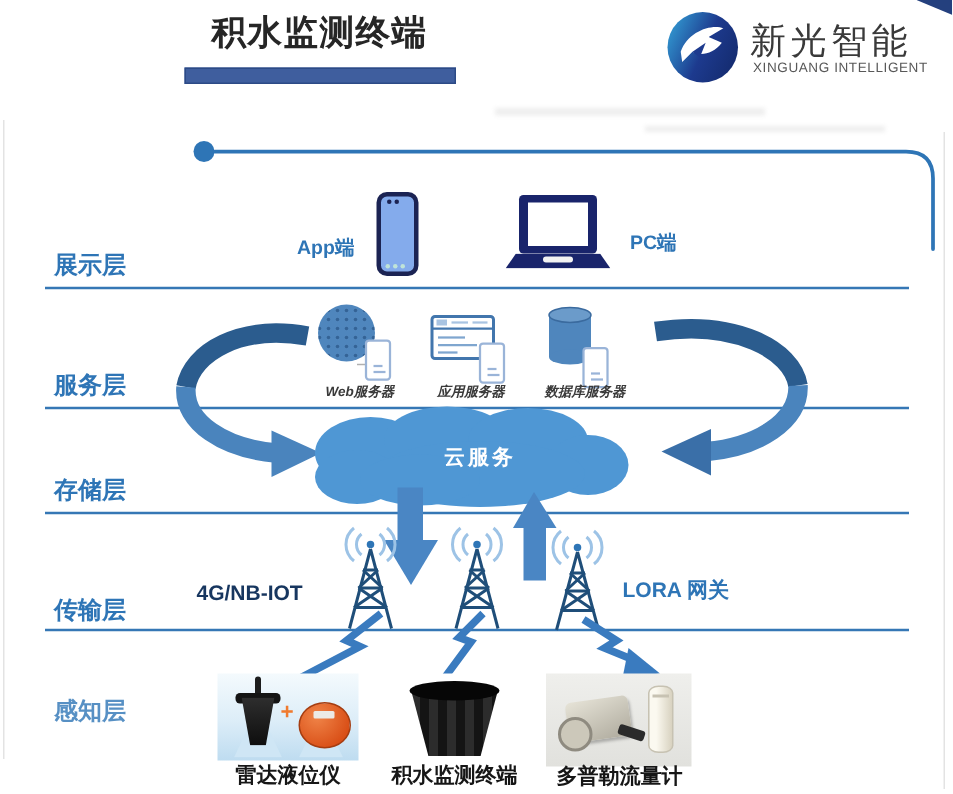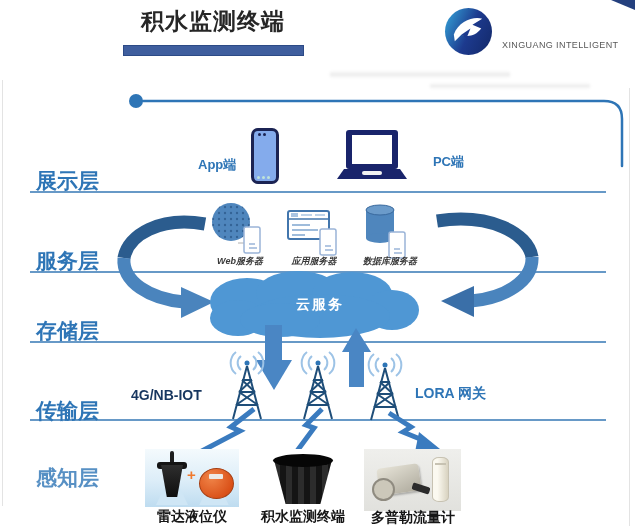--- a/index.html
+++ b/index.html
@@ -18,21 +18,21 @@
   .logo-circle svg{position:absolute;left:0;top:0;width:100%;height:100%;}
   .logo-name{left:500px;top:11px;font-size:24px;font-weight:500;color:#3a3a3a;letter-spacing:3px;}
   .logo-sub{left:502px;top:40px;font-size:9px;color:#585858;letter-spacing:0.4px;}
   .ghost{background:#9a9a9a;opacity:.16;filter:blur(1.5px);}
 
   
   .section-title{left:5px;top:85px;font-size:22px;font-weight:700;color:#2e75b6;letter-spacing:1.5px;}
   .edge{background:#e3e3e3;}
 
   
-  .layer-label{left:36px;width:64px;font-size:21px;font-weight:700;color:#2e75b6;}
+  .layer-label{left:36px;width:64px;font-size:16px;font-weight:700;color:#2e75b6;}
   .blue-small{font-size:13px;font-weight:700;color:#2e75b6;}
   .srv-label{font-size:9px;font-weight:600;color:#3a3a3a;text-align:center;font-style:italic;}
   .cloud-label{left:288px;top:296px;width:64px;text-align:center;font-size:14px;font-weight:700;
                color:#ffffff;letter-spacing:2px;}
   .net-left{left:131px;top:387px;font-size:14px;font-weight:700;color:#17365f;}
   .net-right{left:415px;top:385px;font-size:14px;font-weight:700;color:#2e75b6;}
   .dev-label{font-size:14px;font-weight:600;color:#161616;text-align:center;}
 
   
   .phone{left:251px;top:128px;width:22px;height:50px;background:#84abec;border:3px solid #1b2353;
@@ -89,20 +89,21 @@
   <div class="abs hdr-title">积水监测终端</div>
   <div class="abs hdr-bar"></div>
   <div class="abs corner-wedge"></div>
 
   <div class="abs logo-circle">
     <svg viewBox="0 0 48 48" aria-hidden="true">
       <path d="M9 27 C14 13 30 8 38 11 L28 17 L37 21 C31 29 22 30 17 27 L10 34 Z" fill="#ffffff"></path>
       <path d="M17 27 L26 21 L22 31 Z" fill="#1d3a8e"></path>
     </svg>
   </div>
+  <div class="abs logo-name">新光智能</div>
   <div class="abs logo-sub">XINGUANG INTELLIGENT</div>
 
   <div class="abs ghost" style="left:330px;top:72px;width:180px;height:5px;"></div>
   <div class="abs ghost" style="left:430px;top:84px;width:160px;height:4px;"></div>
 
   <div class="abs edge" style="left:2px;top:80px;width:1px;height:426px;"></div>
   <div class="abs edge" style="left:629px;top:88px;width:1px;height:438px;"></div>
 
 
   <svg class="abs" style="left:0;top:0;" width="635" height="529" viewBox="0 0 635 529" aria-hidden="true">
@@ -234,21 +235,21 @@
       <i class="cam2"></i>
       <i class="d1"></i>
       <i class="d2"></i>
       <i class="d3"></i>
   </div>
   <div class="abs laptop-screen">
       <i></i>
     </div>
   <div class="abs laptop-base"></div>
   <div class="abs laptop-slot"></div>
-  <div class="abs blue-small" style="left:420px;top:153px;width:44px;text-align:right">PC端</div>
+  <div class="abs blue-small" style="left:420px;top:153px;width:44px;text-align:left">PC端</div>
 
   <div class="abs srv-label" style="left:203px;top:255px;width:74px">Web服务器</div>
   <div class="abs srv-label" style="left:281px;top:255px;width:66px">应用服务器</div>
   <div class="abs srv-label" style="left:353px;top:255px;width:74px">数据库服务器</div>
 
   <div class="abs cloud-label">云服务</div>
 
   <div class="abs net-left">4G/NB-IOT</div>
   <div class="abs net-right">LORA 网关</div>
 

